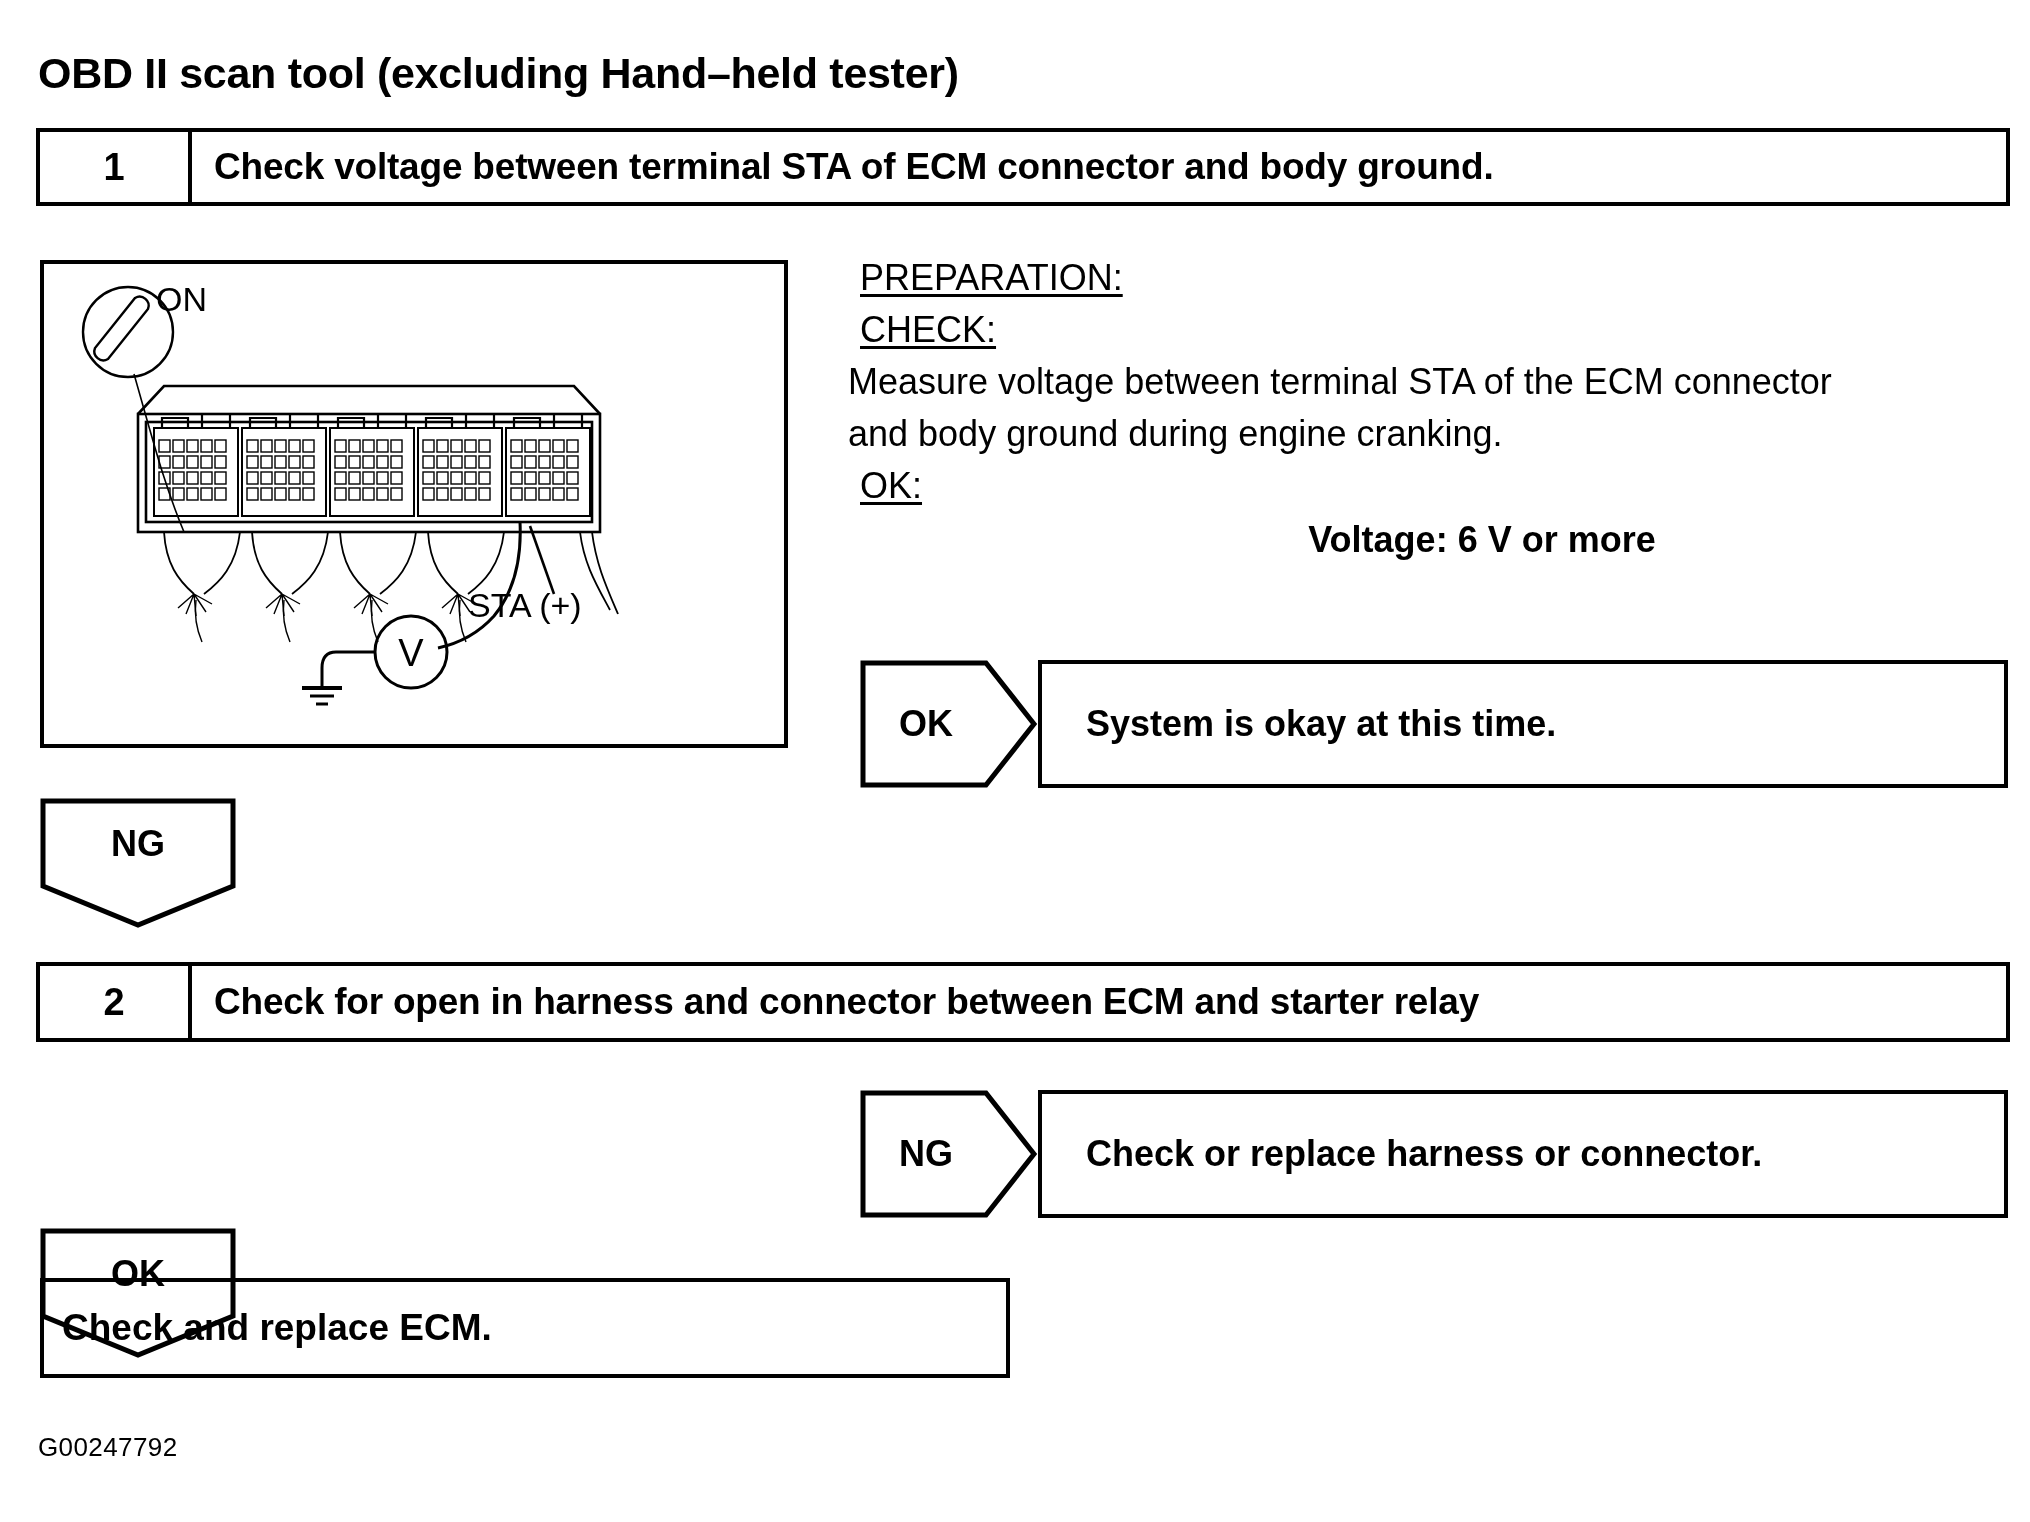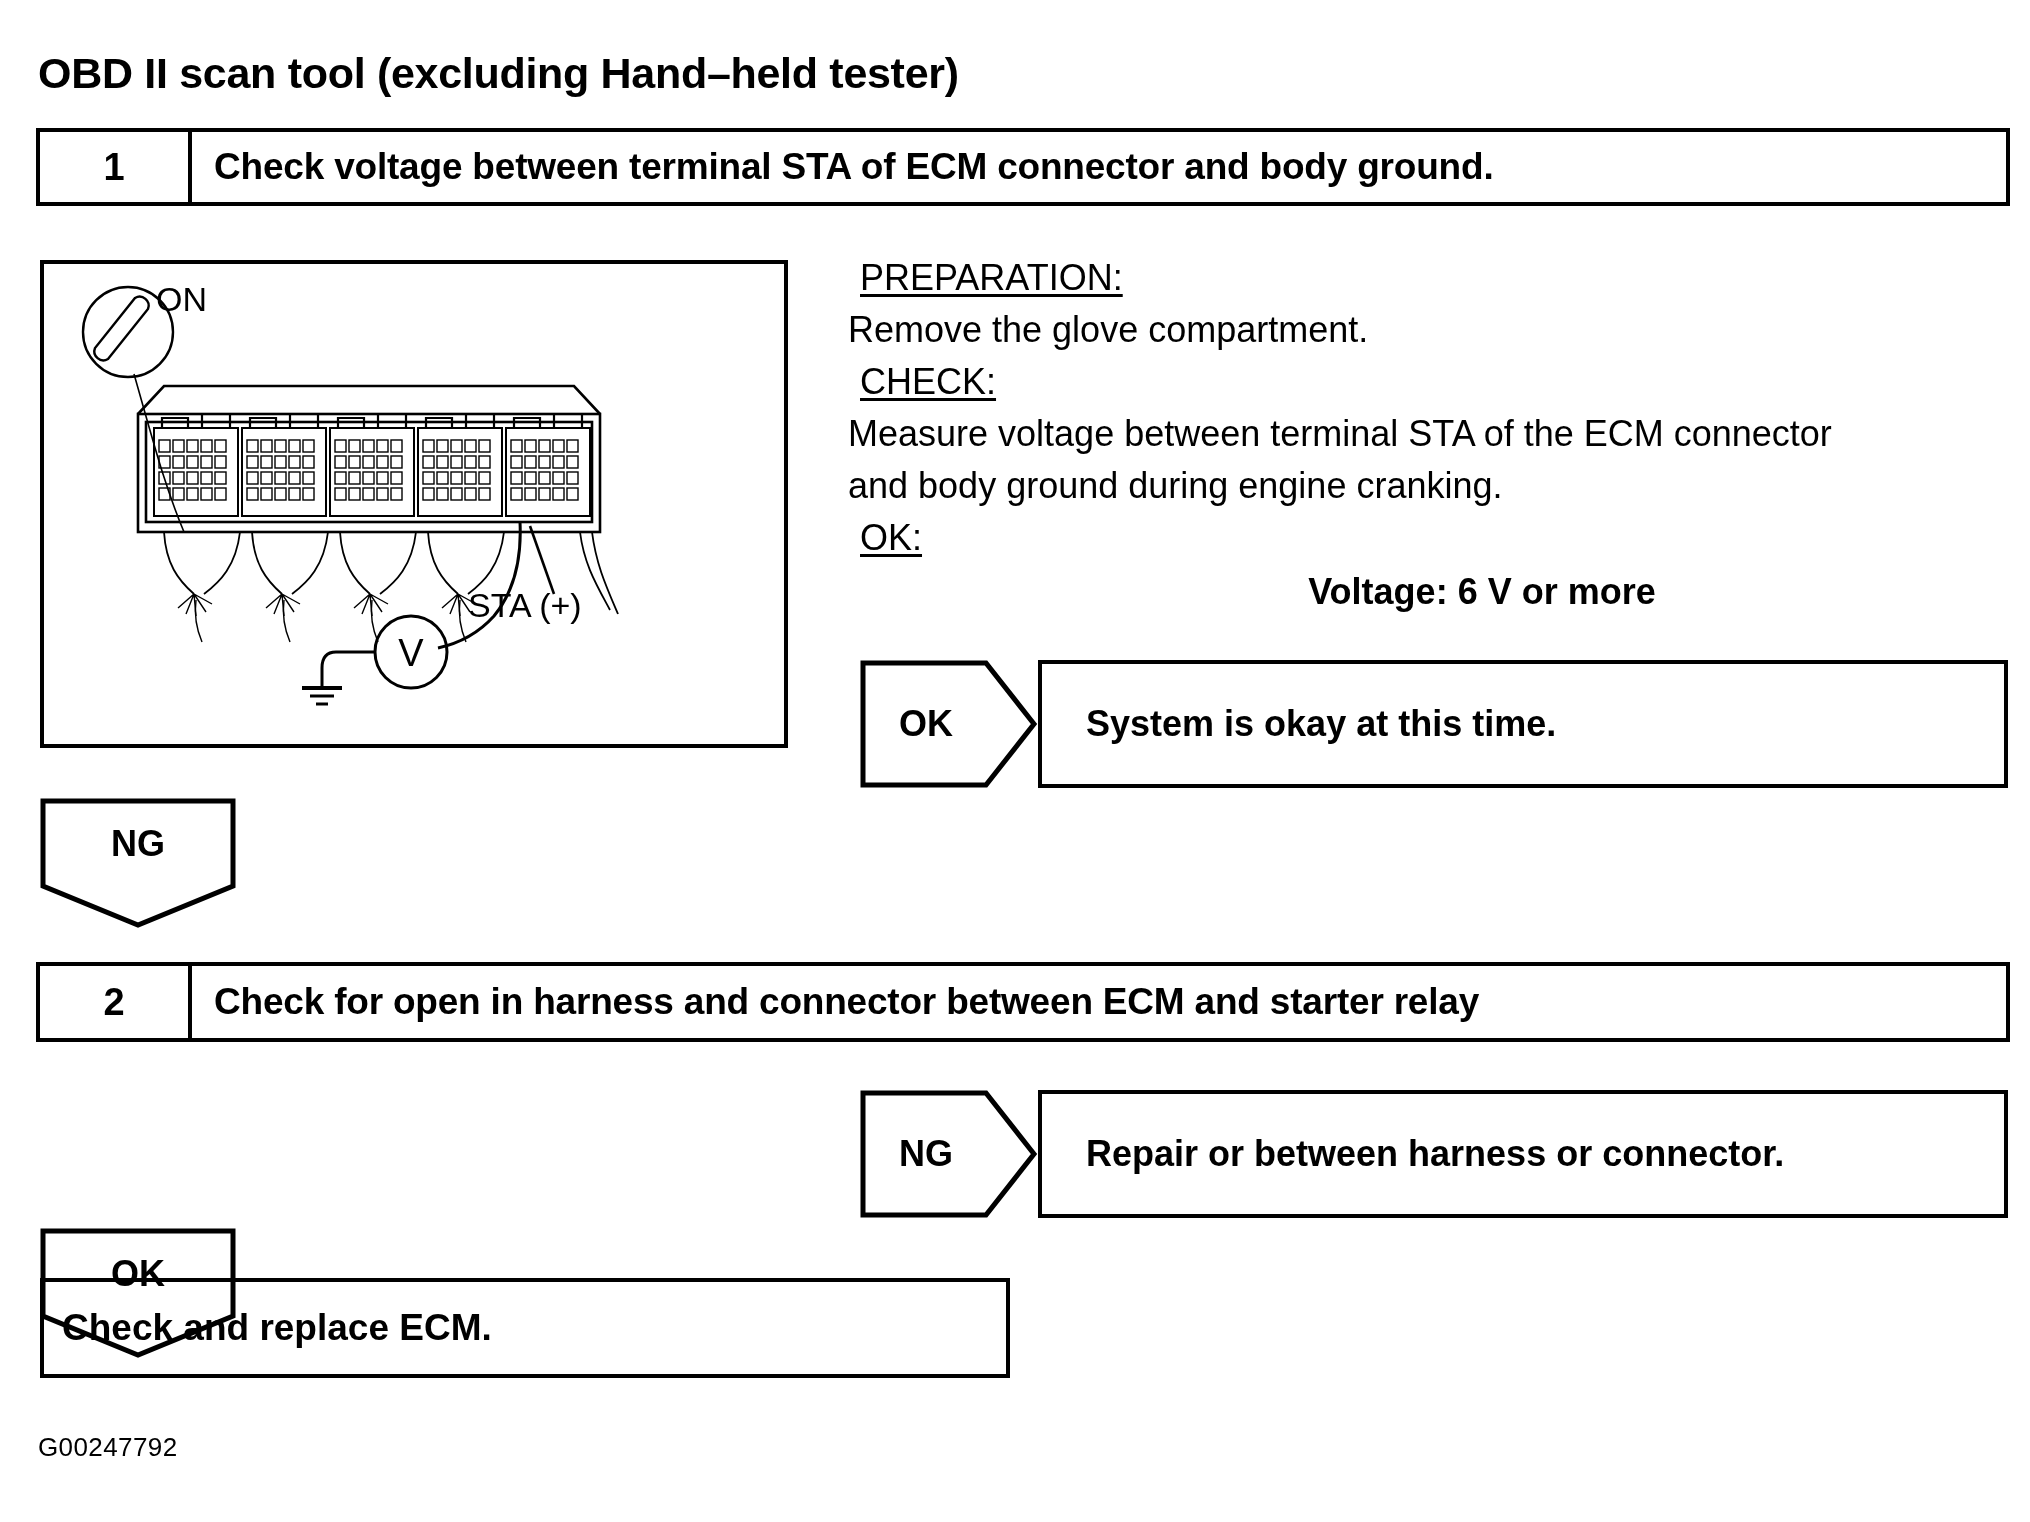--- a/index.html
+++ b/index.html
@@ -334,21 +334,20 @@
     </g>
   </svg>
 
   <span class="ill-label" style="left:112px; top:16px;">ON</span>
   <span class="ill-label" style="left:424px; top:322px;">STA (+)</span>
 </div>
 
 <div class="abs" id="info">
   <div>
     <div class="info-head">PREPARATION:</div>
-    <div class="info-line">Remove the glove compartment.</div>
   </div>
   <div>
     <div class="info-head">CHECK:</div>
     <div class="info-line">Measure voltage between terminal STA of the ECM connector</div>
     <div class="info-line">and body ground during engine cranking.</div>
   </div>
   <div>
     <div class="info-head">OK:</div>
     <div class="info-ok-value">Voltage: 6 V or more</div>
   </div>
@@ -376,21 +375,21 @@
   <div class="step-text">Check for open in harness and connector between ECM and starter relay</div>
 </div>
 
 <div class="abs result" id="result-ng">
   <div class="tag-arrow">
     <svg width="178" height="128" viewBox="0 0 178 128">
       <path d="M3 3 L126 3 L174 64 L126 125 L3 125 Z" fill="#fff" stroke="#000" stroke-width="5"></path>
     </svg>
     <span>NG</span>
   </div>
-  <div class="result-box">Repair or between harness or connector.</div>
+  <div class="result-box">Check or replace harness or connector.</div>
 </div>
 
 <div class="abs down-tag" id="tag-ok-down">
   <svg width="196" height="130" viewBox="0 0 196 130">
     <path d="M3 3 L193 3 L193 88 L98 127 L3 88 Z" fill="#fff" stroke="#000" stroke-width="5"></path>
   </svg>
   <span>OK</span>
 </div>
 
 <div class="abs" id="final-box">Check and replace ECM.</div>

